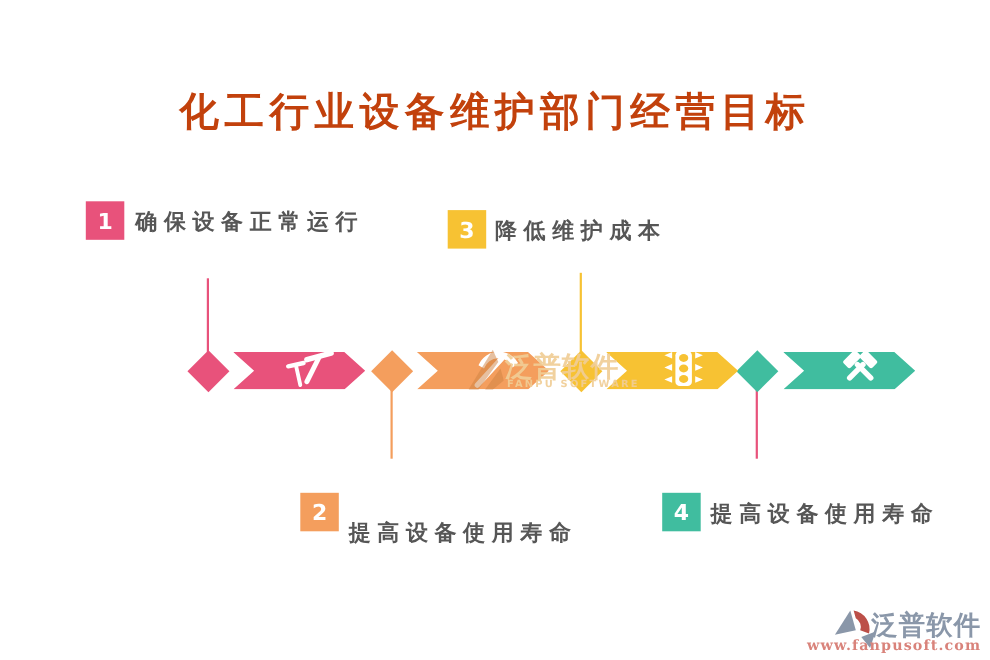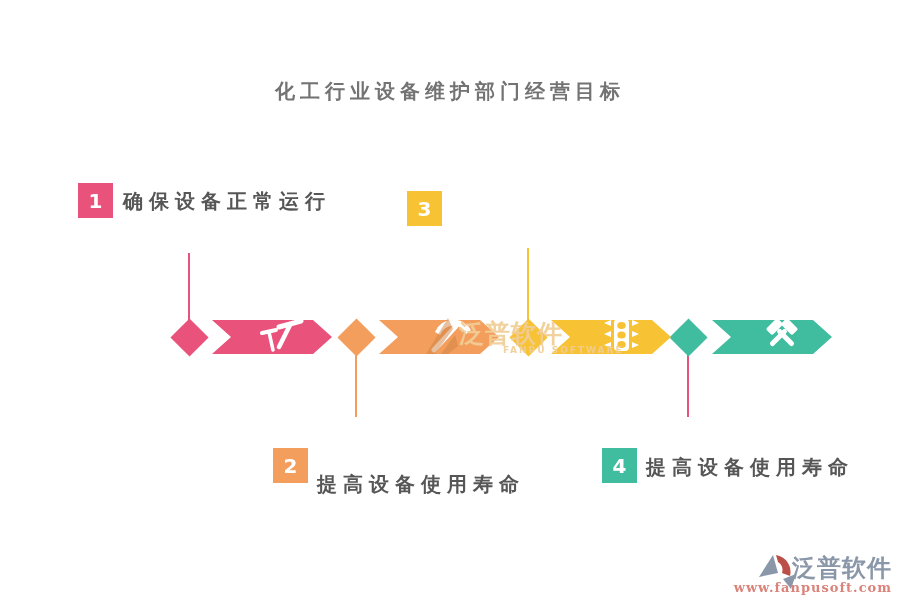--- a/index.html
+++ b/index.html
@@ -3,21 +3,21 @@
 <meta charset="utf-8">
 <style>
   * { margin:0; padding:0; box-sizing:border-box; }
   html,body { background:#ffffff; }
   .stage {
     position:relative; width:900px; height:600px; background:#ffffff;
     font-family:"DejaVu Sans","Liberation Sans",sans-serif; overflow:hidden;
   }
   .title {
     position:absolute; left:0; top:78px; width:100%; text-align:center;
-    font-size:20px; font-weight:700; color:#737373; letter-spacing:5px;
+    font-size:36px; font-weight:700; color:#c2410c; letter-spacing:5px;
   }
   
   .badge {
     position:absolute; width:35px; height:35px; display:flex;
     align-items:center; justify-content:center;
     color:#ffffff; font-size:20px; font-weight:700;
   }
   .goal-label {
     position:absolute; font-size:20px; font-weight:700; color:#565656;
     letter-spacing:6px; line-height:24px; white-space:nowrap;
@@ -35,21 +35,21 @@
   .bg-orange { background:#f49e5d; }
   .bg-yellow { background:#f7c233; }
   .bg-teal   { background:#40bd9f; }
   
   .wm-text {
     position:absolute; left:459px; top:317px; font-size:25px; font-weight:700;
     color:rgba(240,205,150,0.92); letter-spacing:1px; white-space:nowrap;
   }
   .wm-sub {
     position:absolute; left:461px; top:345px; font-size:9px; font-weight:700;
-    color:rgba(240,205,150,0.92); letter-spacing:2px; white-space:nowrap;margin-left:42px;
+    color:rgba(240,205,150,0.92); letter-spacing:2px; white-space:nowrap;
   }
   .wm-mark { position:absolute; left:426px; top:318px; }
   
   .footer-mark { position:absolute; left:756px; top:552px; }
   .footer-brand {
     position:absolute; right:8px; top:552px; font-size:24px; font-weight:700;
     color:#8a97a9; letter-spacing:1px; white-space:nowrap;
   }
   .footer-url {
     position:absolute; right:8px; top:580px; font-size:13px; font-weight:700;
@@ -62,20 +62,21 @@
 <body>
 
 <div class="stage">
 
   <div class="title">化工行业设备维护部门经营目标</div>
 
   <div class="badge bg-pink" style="left:78px; top:183px;">1</div>
   <div class="goal-label" style="left:123px; top:189px;">确保设备正常运行</div>
 
   <div class="badge bg-yellow" style="left:407px; top:191px;">3</div>
+  <div class="goal-label" style="left:450px; top:197px;">降低维护成本</div>
 
   <div class="badge bg-orange" style="left:273px; top:448px;">2</div>
   <div class="goal-label" style="left:317px; top:472px;">提高设备使用寿命</div>
 
   <div class="badge bg-teal" style="left:602px; top:448px;">4</div>
   <div class="goal-label" style="left:646px; top:455px;">提高设备使用寿命</div>
 
   <div class="vline bg-pink" style="left:188px; top:253px; height:67px;"></div>
   <div class="vline bg-orange" style="left:355px; top:354px; height:63px;"></div>
   <div class="vline bg-yellow" style="left:527px; top:248px; height:72px;"></div>

